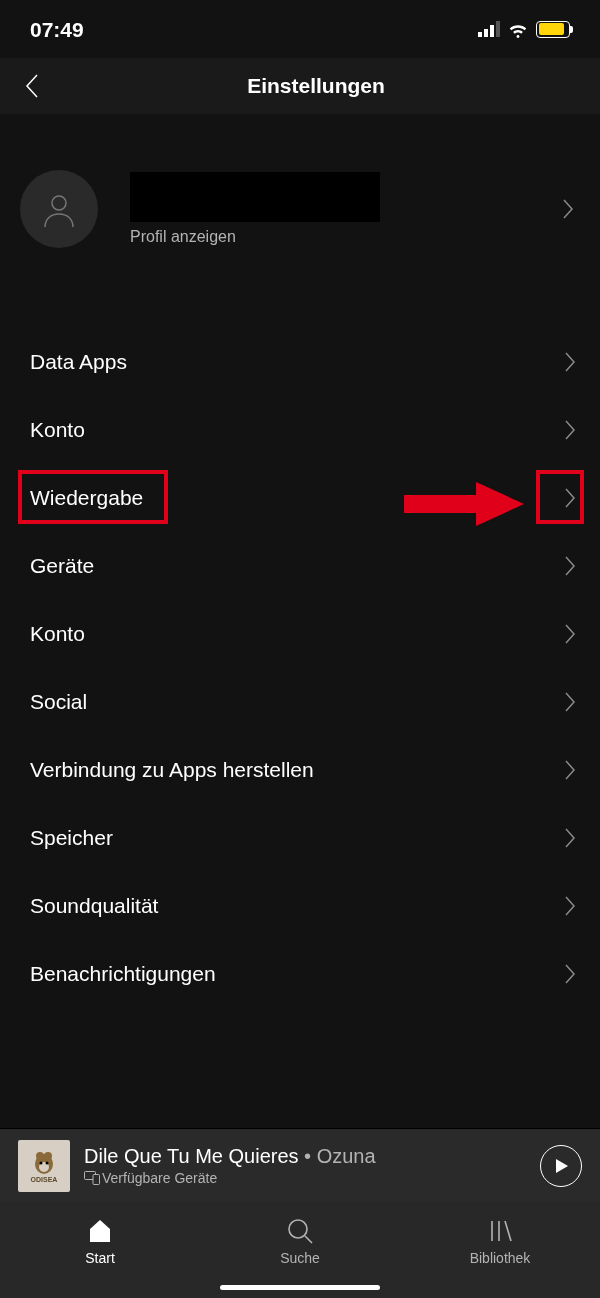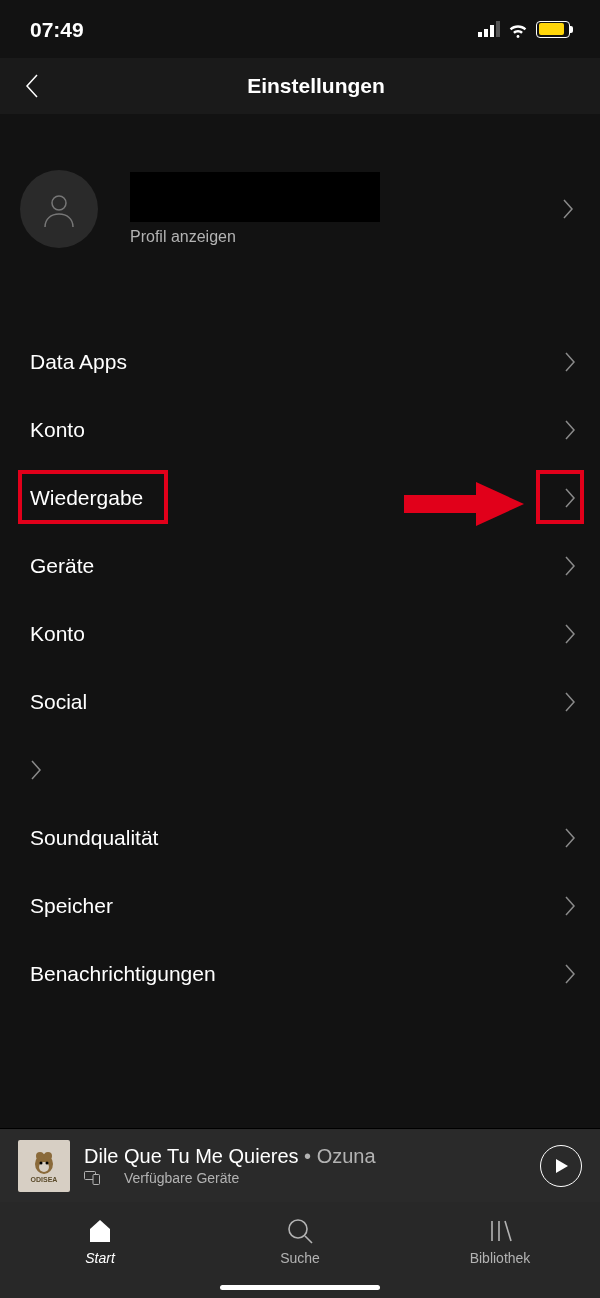--- a/index.html
+++ b/index.html
@@ -34,26 +34,26 @@
 
   .hl-box-label { position:absolute; left:-12px; top:6px; width:150px; height:54px; border:4px solid #e1001a; pointer-events:none; }
   .hl-box-chevron { position:absolute; right:-8px; top:6px; width:48px; height:54px; border:4px solid #e1001a; pointer-events:none; }
   .hl-arrow { position:absolute; right:52px; top:18px; pointer-events:none; }
 
   .now-playing { position:absolute; bottom:96px; left:0; right:0; height:74px; background:#2a2a2a; display:flex; align-items:center; padding:0 18px; border-top:1px solid #000; }
   .np-art { width:52px; height:52px; background:#d7cfc4; border-radius:2px; flex-shrink:0; display:flex; flex-direction:column; align-items:center; justify-content:center; font-size:7px; color:#5a4a2a; font-weight:700; text-align:center; }
   .np-text { margin-left:14px; flex:1; min-width:0; }
   .np-title { font-size:20px; white-space:nowrap; overflow:hidden; text-overflow:ellipsis; }
   .np-title .artist { color:#b3b3b3; }
-  .np-devices { color:#b3b3b3; font-size:14px; display:flex; align-items:center; gap:24px; margin-top:2px; }
+  .np-devices { color:#b3b3b3; font-size:14px; display:flex; align-items:center; gap:2px; margin-top:2px; }
   .play-btn { width:42px; height:42px; border:1.5px solid #fff; border-radius:50%; display:flex; align-items:center; justify-content:center; flex-shrink:0; }
 
   .tab-bar { position:absolute; bottom:0; left:0; right:0; height:96px; background:#282828; display:flex; }
   .tab { flex:1; display:flex; flex-direction:column; align-items:center; justify-content:center; gap:4px; color:#b3b3b3; font-size:14px; padding-bottom:18px; }
-  .tab.active { color:#fff;font-style:italic; }
+  .tab.active { color:#fff; }
   .tab-icon { height:30px; display:flex; align-items:center; justify-content:center; }
 
   .home-indicator { position:absolute; bottom:8px; left:50%; transform:translateX(-50%); width:160px; height:5px; background:#fff; border-radius:3px; }
 
   svg { display:block; }
 </style>
 </head>
 <body>
 
 <div class="status-bar">
@@ -152,36 +152,37 @@
     </div>
     <div class="settings-item">
       <span class="label">Social</span>
       <span class="chevron">
           <svg width="12" height="22" viewBox="0 0 12 22">
             <path d="M2 2 L10 11 L2 20" stroke="#8a8a8a" stroke-width="1.5" fill="none"></path>
           </svg>
         </span>
     </div>
     <div class="settings-item">
+      <span class="label">Verbindung zu Apps herstellen</span>
+      <span class="chevron">
+          <svg width="12" height="22" viewBox="0 0 12 22">
+            <path d="M2 2 L10 11 L2 20" stroke="#8a8a8a" stroke-width="1.5" fill="none"></path>
+          </svg>
+        </span>
+    </div>
+    <div class="settings-item">
+      <span class="label">Speicher</span>
       <span class="chevron">
           <svg width="12" height="22" viewBox="0 0 12 22">
             <path d="M2 2 L10 11 L2 20" stroke="#8a8a8a" stroke-width="1.5" fill="none"></path>
           </svg>
         </span>
     </div>
     <div class="settings-item">
       <span class="label">Soundqualität</span>
-      <span class="chevron">
-          <svg width="12" height="22" viewBox="0 0 12 22">
-            <path d="M2 2 L10 11 L2 20" stroke="#8a8a8a" stroke-width="1.5" fill="none"></path>
-          </svg>
-        </span>
-    </div>
-    <div class="settings-item">
-      <span class="label">Speicher</span>
       <span class="chevron">
           <svg width="12" height="22" viewBox="0 0 12 22">
             <path d="M2 2 L10 11 L2 20" stroke="#8a8a8a" stroke-width="1.5" fill="none"></path>
           </svg>
         </span>
     </div>
     <div class="settings-item">
       <span class="label">Benachrichtigungen</span>
       <span class="chevron">
           <svg width="12" height="22" viewBox="0 0 12 22">

